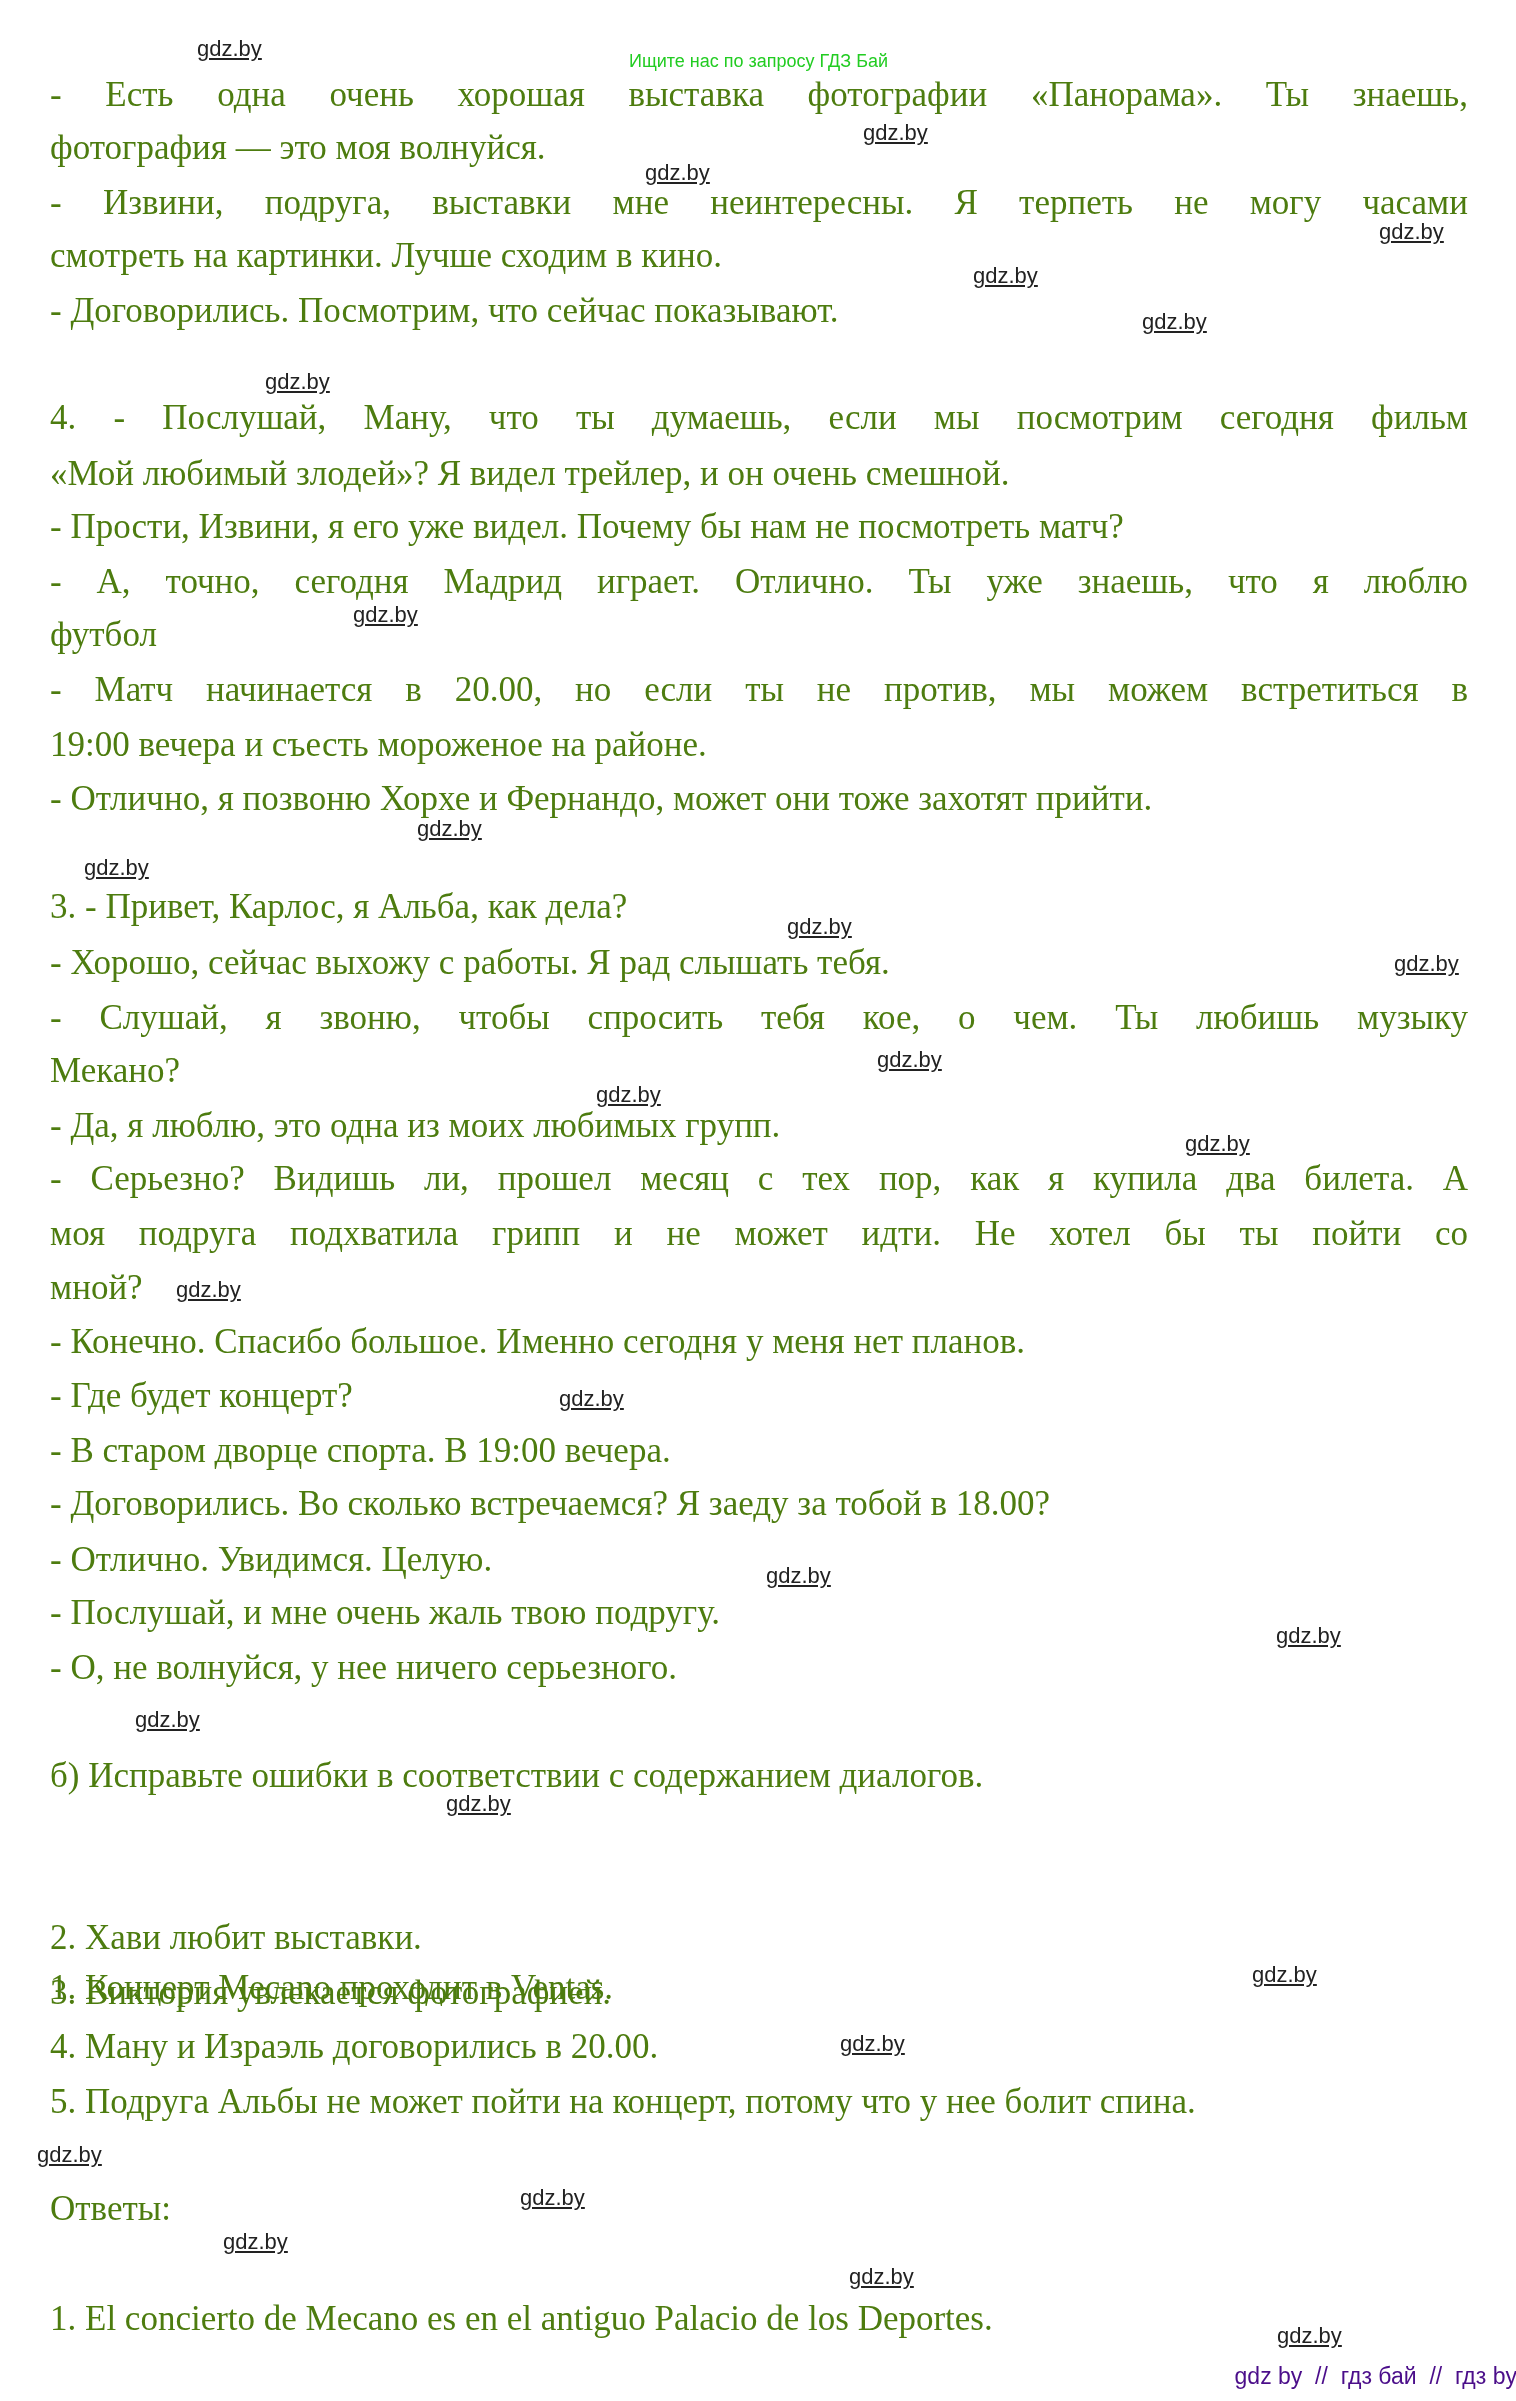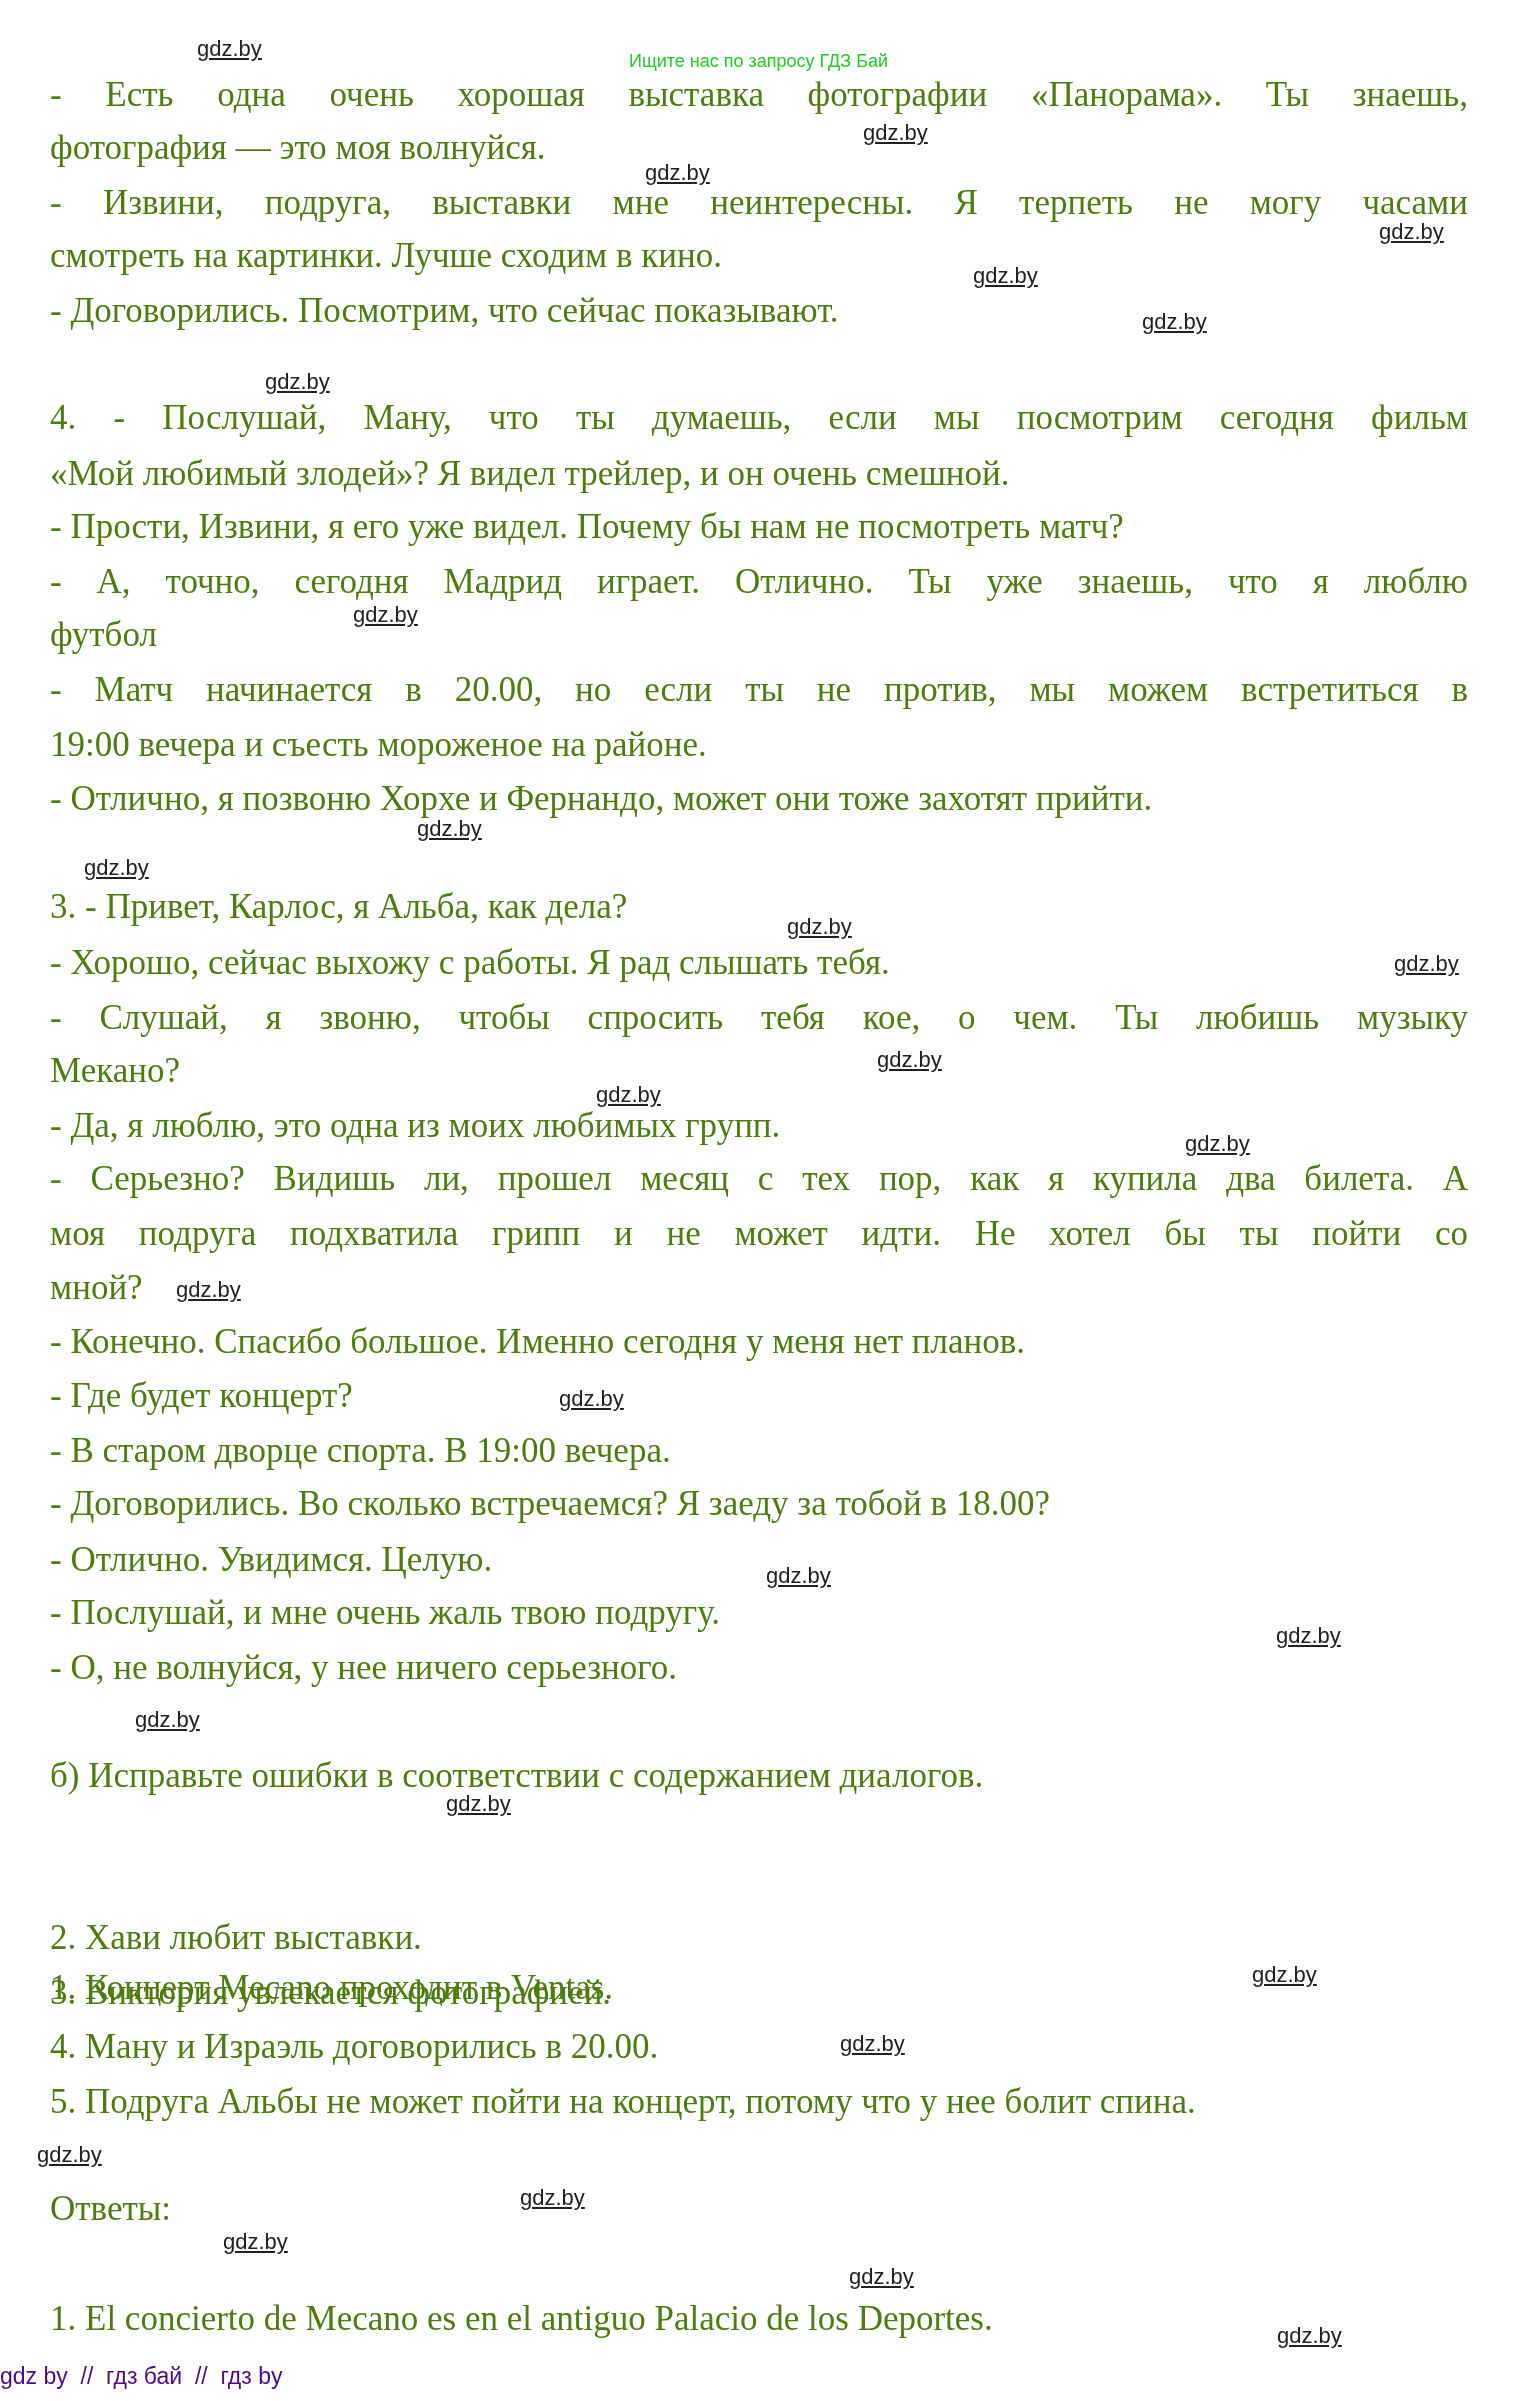--- a/index.html
+++ b/index.html
@@ -4,21 +4,21 @@
 <style>
   html, body { margin: 0; padding: 0; background: #ffffff; }
   body { width: 1517px; height: 2401px; position: relative; overflow: hidden; }
   .header {
     position: absolute; left: 0; top: -1.5px; width: 1517px; text-align: center;
     font-family: "Liberation Sans", sans-serif; font-size: 18px; line-height: 29px;
     color: #22cc22;
     margin-top: 48px;
   }
   .footer {
-    position: absolute; left: 0; top: 2360px; width: 1517px; text-align: left;
+    position: absolute; left: 0; top: 2360px; width: 1517px; text-align: right;
     font-family: "Liberation Sans", sans-serif; font-size: 23px; line-height: 33px;
     color: #4b0e8a; white-space: pre;
   }
   .line {
     position: absolute; left: 50px; width: 1418px; height: 54px;
     font-family: "Liberation Serif", serif; font-size: 35px; line-height: 54px;
     color: #4d7c0f; white-space: nowrap;
   }
   .line.just { text-align: justify; text-align-last: justify; }
   .line.bold { font-weight: normal; }

